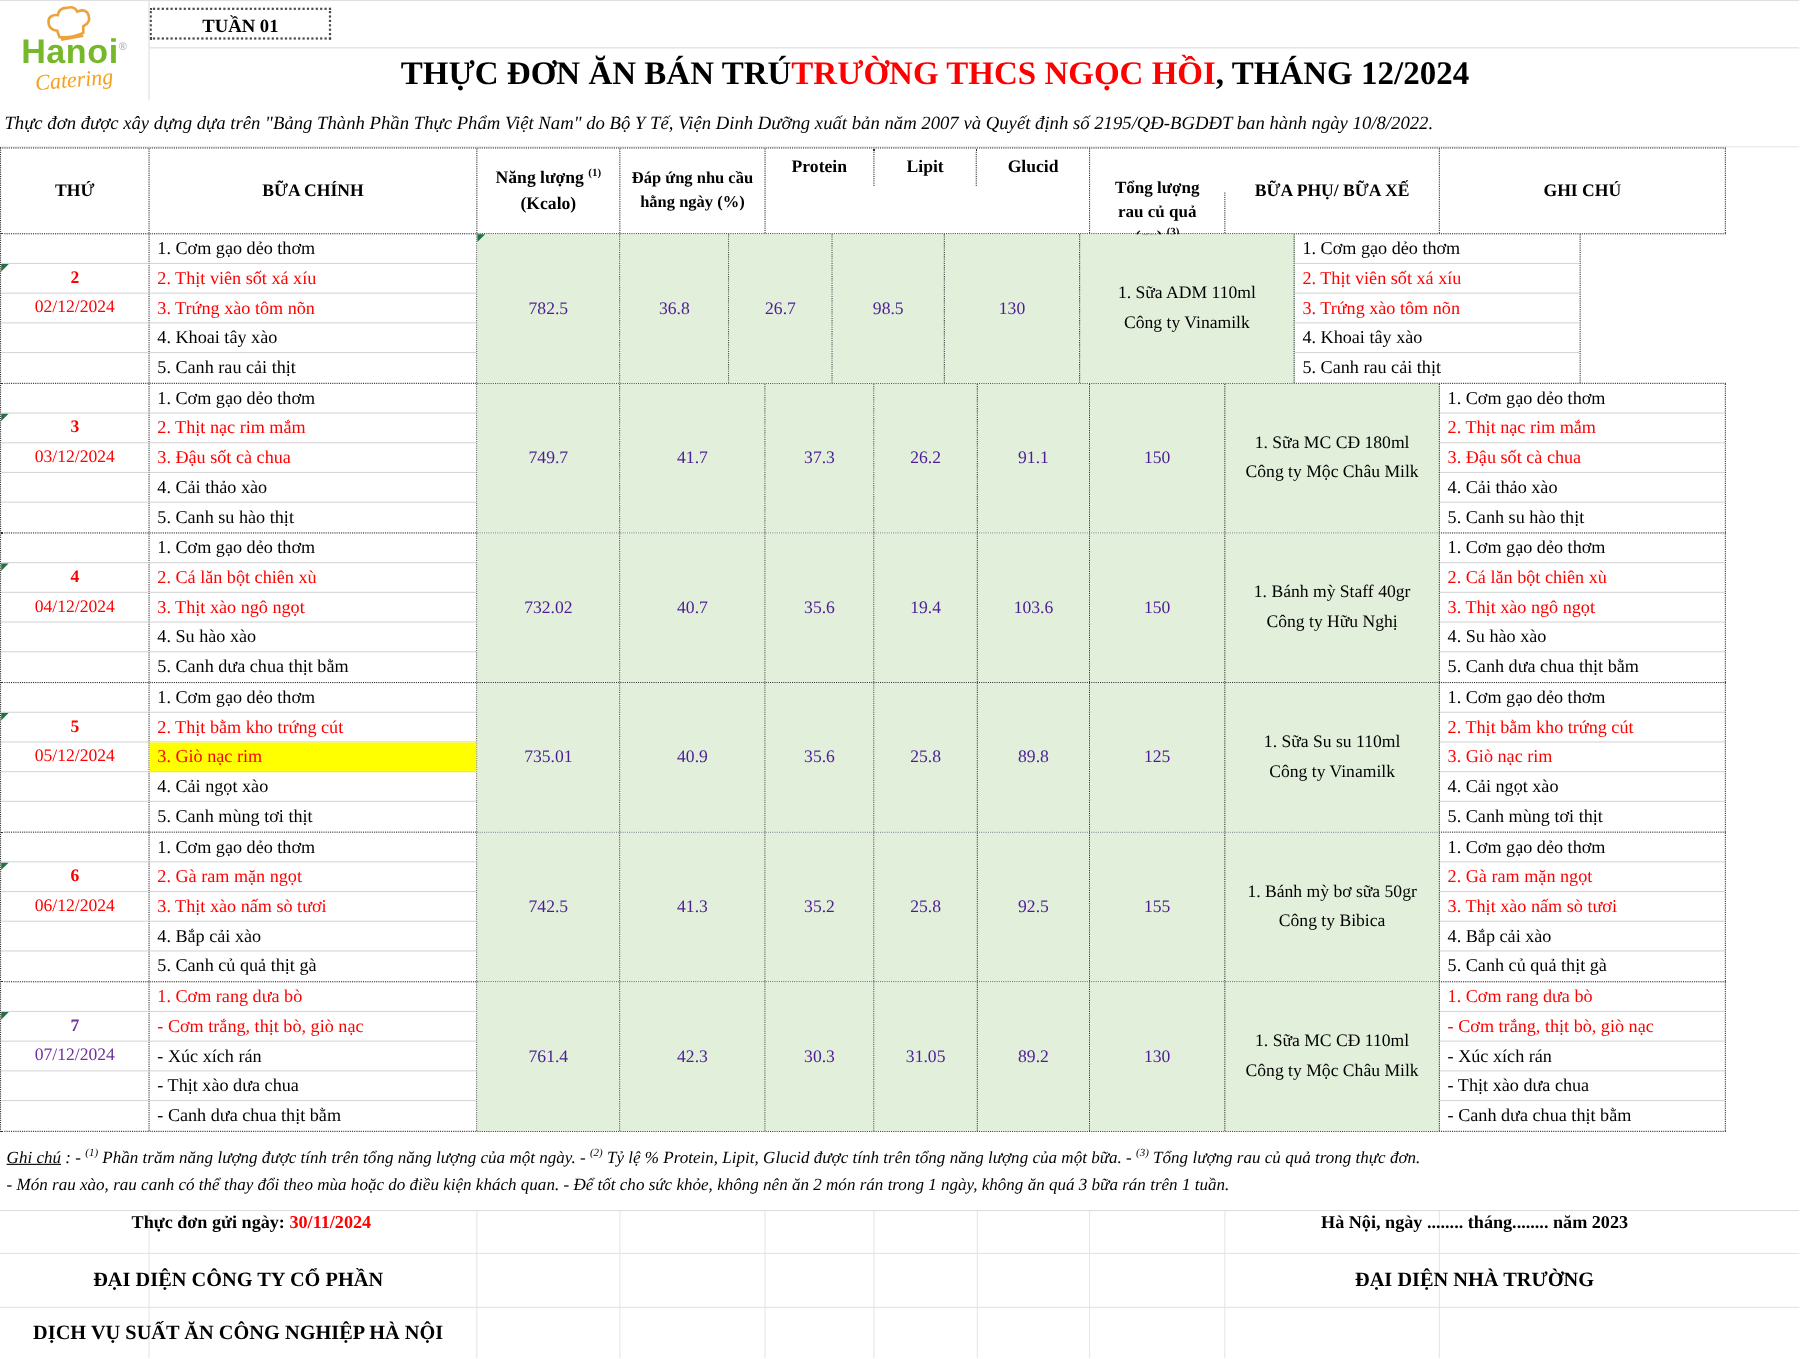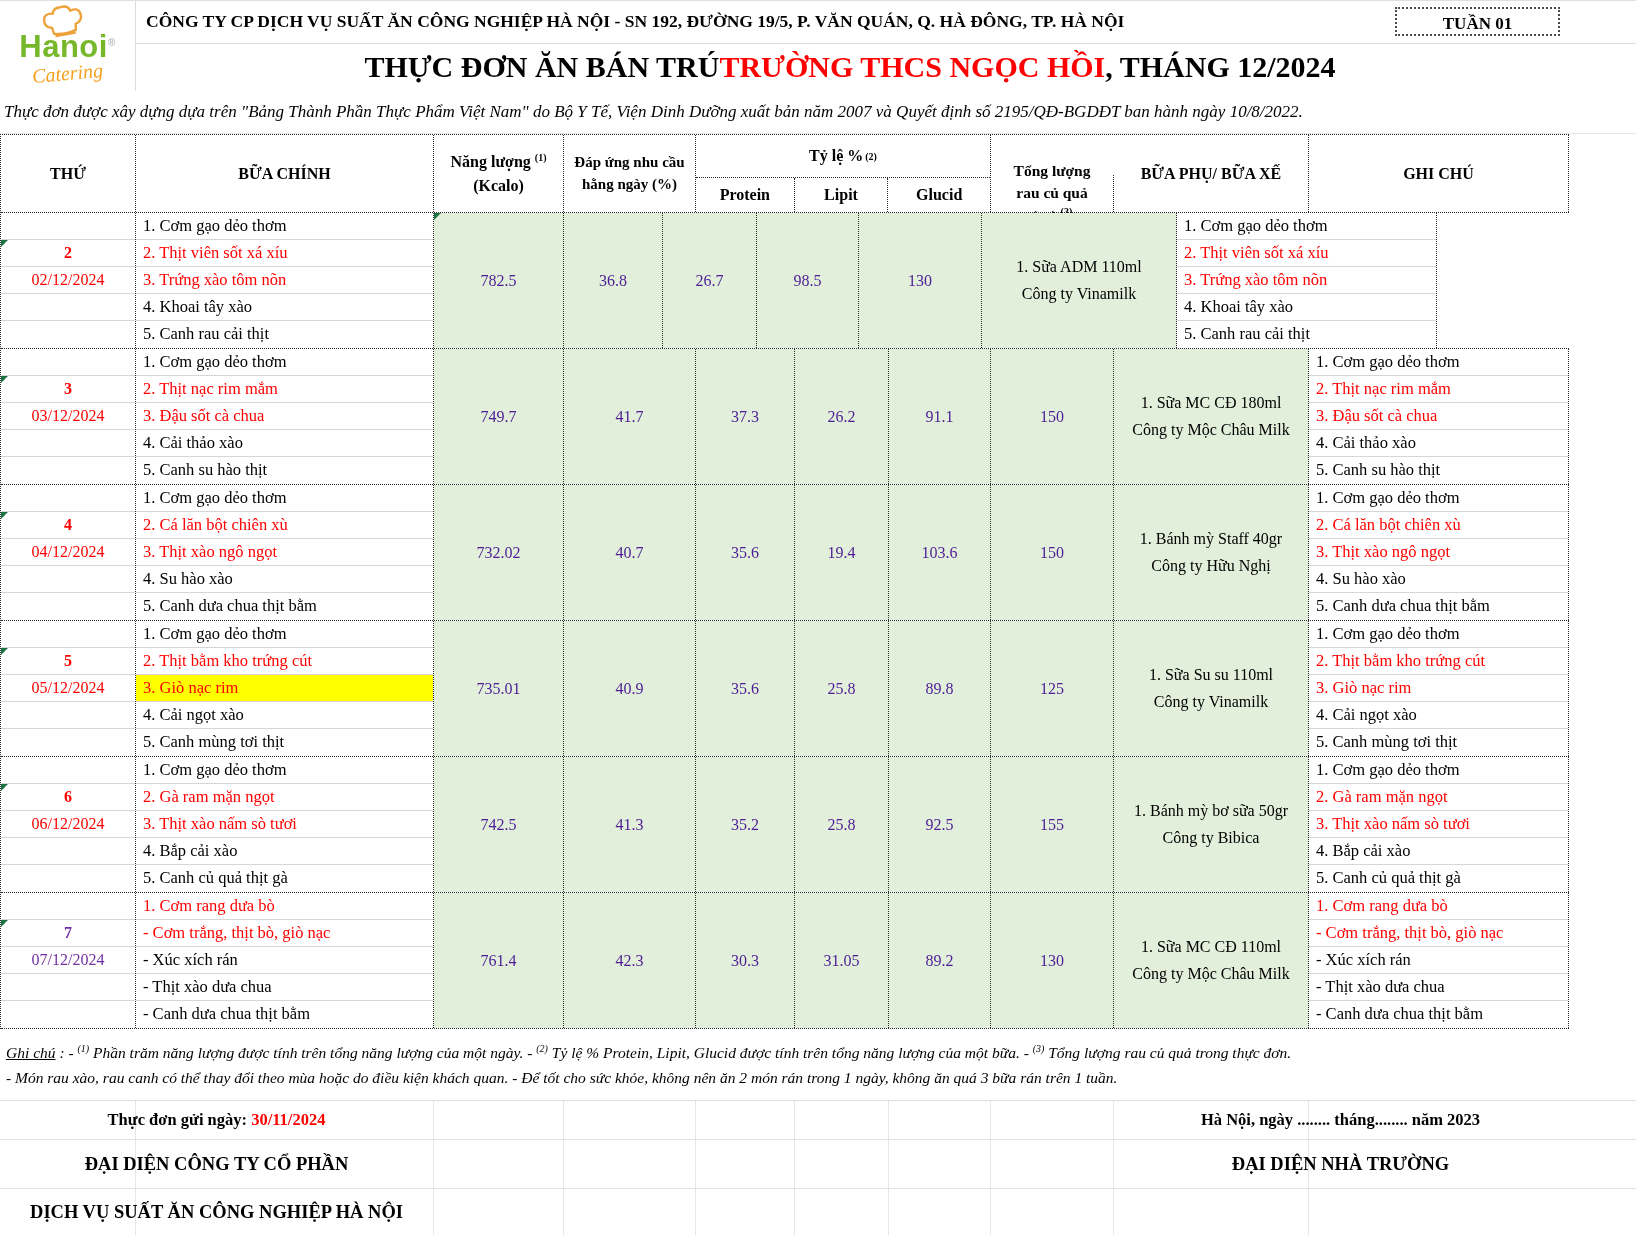--- a/index.html
+++ b/index.html
@@ -72,21 +72,21 @@
   .green{background:#e2efda;}
   .num{display:flex;align-items:center;justify-content:center;color:#4c1d95;font-size:16px;position:relative;}
   .flag::before{content:"";position:absolute;left:0;top:0;width:0;height:0;
                 border-top:7px solid #1f7244;border-right:7px solid transparent;}
   
   .footnotes{padding:7px 0 0 6px;font-style:italic;font-size:15.5px;line-height:25px;white-space:nowrap;}
   .fn-label{text-decoration:underline;}
   
   .footer{position:relative;margin-top:10px;border-top:1px solid #dedede;}
   .frow{display:flex;position:relative;z-index:1;border-bottom:1px solid #e3e3e3;}
-  .f1{height:38px;align-items:center;}
+  .f1{height:38px;padding-left:12px;}
   .f2{height:48px;align-items:center;}
   .f3{height:46px;align-items:center;}
   .fleft{width:433px;text-align:center;}
   .fright{width:455px;margin-left:auto;margin-right:68px;text-align:center;}
   .f1 .fleft{font-weight:bold;font-size:16.5px;}
   .f1 .fright{font-weight:bold;font-size:16.5px;}
   .sig{font-weight:bold;font-size:18.5px;white-space:nowrap;}
   .vline{position:absolute;top:0;bottom:0;width:1px;background:#e6e6e6;z-index:0;}
 </style>
 </head>
@@ -98,21 +98,20 @@
     <div class="logo">
       <svg class="hat" width="46" height="34" viewBox="0 0 46 34">
         <path d="M11 22 Q3.5 20 4.5 13 Q5.5 6 14 8 Q16 2 23 3 Q30 2 32 8 Q40.5 6 41.5 13 Q42.5 20 35 22 L34 28 Q23 31 12 28 Z" fill="#ffffff" stroke="#eda33c" stroke-width="2.4"></path>
         <line x1="13" y1="30.5" x2="33.5" y2="30.5" stroke="#eda33c" stroke-width="2.4"></line>
       </svg>
       <div class="brand"><span>Hanoi</span><span class="reg">®</span></div>
       <div class="brand-sub">Catering</div>
     </div>
     <div class="hright">
       <div class="crow">
-        <div class="company">CÔNG TY CP DỊCH VỤ SUẤT ĂN CÔNG NGHIỆP HÀ NỘI - SN 192, ĐƯỜNG 19/5, P. VĂN QUÁN, Q. HÀ ĐÔNG, TP. HÀ NỘI</div>
         <div class="week">TUẦN 01</div>
       </div>
       <div class="trow">
         <span>THỰC ĐƠN ĂN BÁN TRÚ </span>
           <span class="tred">TRƯỜNG THCS NGỌC HỒI</span>
           <span>, THÁNG 12/2024</span>
       </div>
     </div>
   </div>
 
@@ -121,24 +120,20 @@
   <div class="menu-table">
     <div class="thead">
       <div class="hcell h-thu">THỨ</div>
       <div class="hcell h-menu">BỮA CHÍNH</div>
       <div class="hcell h-energy">
         <div><span>Năng lượng</span> <sup>(1)</sup></div>
         <div>(Kcalo)</div>
       </div>
       <div class="hcell h-demand">Đáp ứng nhu cầu hằng ngày (%)</div>
       <div class="h-tyle-group">
-        <div class="h-tyle">
-            <span>Tỷ lệ %</span> 
-            <sup>(2)</sup>
-          </div>
         <div class="h-tyle-sub">
           <div class="hcell h-protein">Protein</div>
           <div class="hcell h-lipit">Lipit</div>
           <div class="hcell h-glucid">Glucid</div>
         </div>
       </div>
       <div class="hcell h-veg">
         <div>Tổng lượng</div>
         <div>rau củ quả</div>
         <div><span>(gr)</span> <sup>(3)</sup></div>

